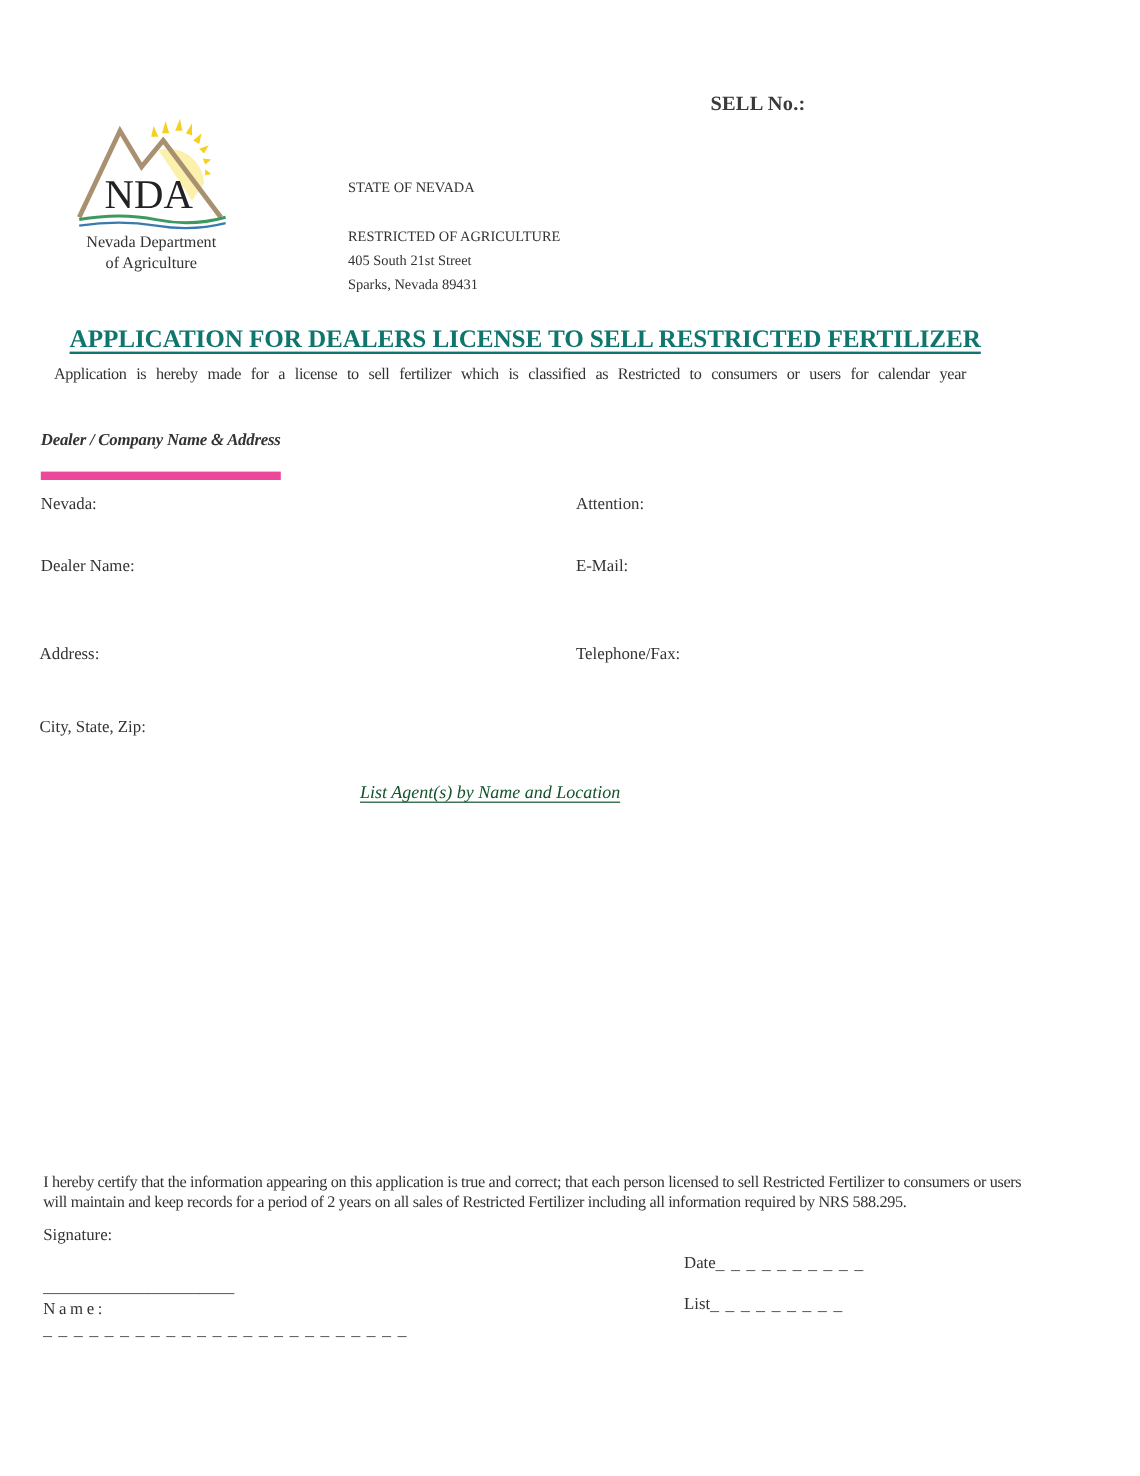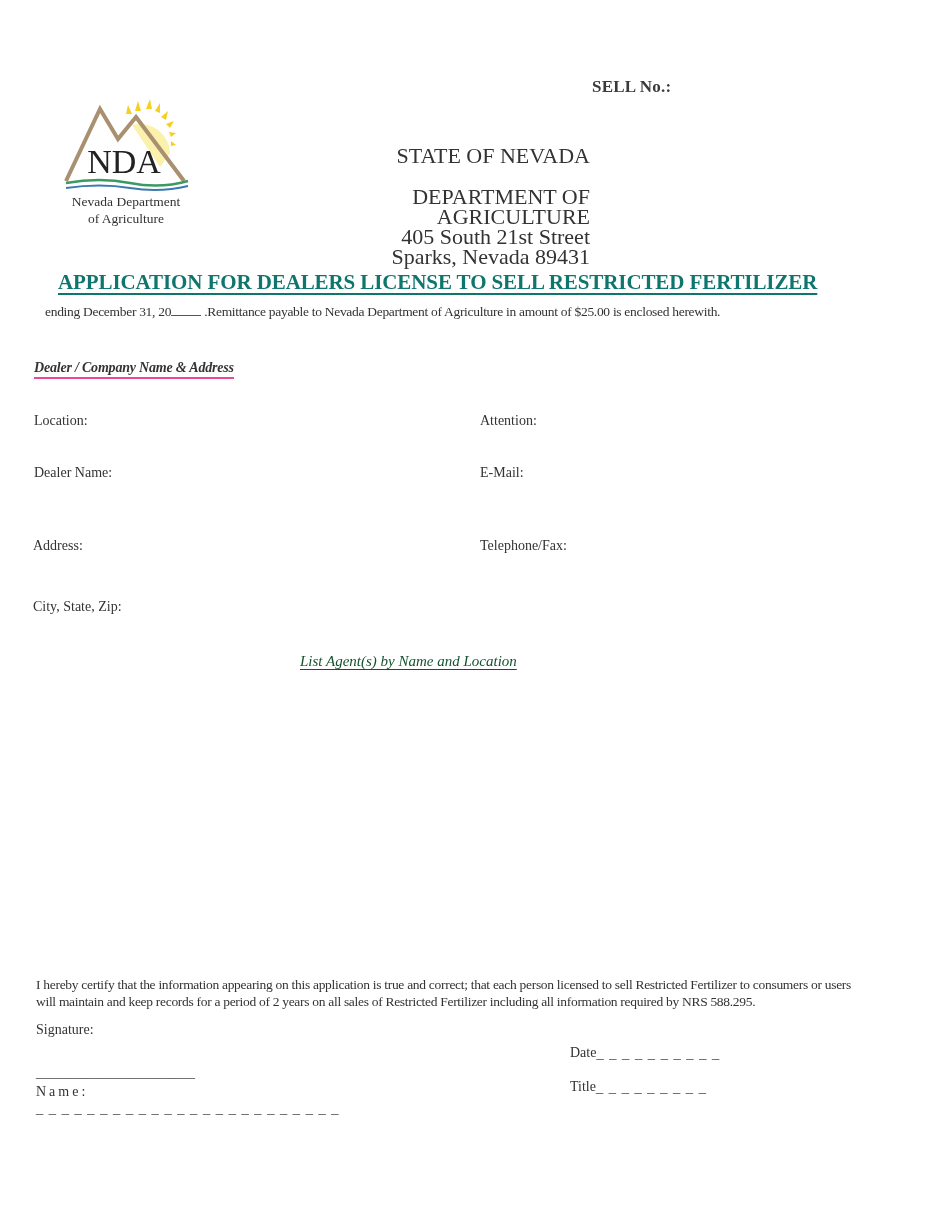--- a/index.html
+++ b/index.html
@@ -1,28 +1,28 @@
 <!DOCTYPE html>
 <html><head>
   <meta charset="utf-8">
   <style>
     html, body { margin: 0; padding: 0; background: #ffffff; }
     body { width: 950px; height: 1230px; position: relative; overflow: hidden;
            font-family: "Liberation Serif", "DejaVu Serif", serif; color: #333333; }
     .abs { position: absolute; }
     .rfdl { left: 592px; top: 77px; font-size: 17px; font-weight: bold; color: #3a3a3a; letter-spacing: 0.2px; }
     .logo { left: 60px; top: 95px; width: 136px; height: 138px; }
-    .header-block { left: 290px; top: 146px; width: 300px; text-align: right; font-size: 22px; color: #333; line-height: 20px; }
+    .header-block { left: 290px; top: 146px; width: 300px; text-align: left; font-size: 12px; color: #333; line-height: 20px; }
     .header-block .state { margin-bottom: 21px; }
     .title { left: 58px; top: 270px; width: 770px; font-size: 21px; font-weight: bold; color: #0f766e;
              text-decoration: underline; text-underline-offset: 4px; white-space: nowrap; letter-spacing: -0.1px; }
     .intro { left: 45px; top: 303px; width: 760px; font-size: 13.5px; line-height: 18px; color: #333; letter-spacing: -0.3px; }
     .intro .blank { display: inline-block; width: 30px; border-bottom: 1px solid #555; height: 10px; }
     .section-head { left: 34px; top: 360px; font-size: 14px; font-weight: bold; font-style: italic; color: #333;
-                    border-bottom: 2px solid #ec4899; padding-bottom: 1px; letter-spacing: -0.2px; }
+                    border-bottom: 7px solid #ec4899; padding-bottom: 17px; letter-spacing: -0.2px; }
     .field { font-size: 14px; color: #333; }
     .agents { left: 300px; top: 651px; width: 355px; text-align: left; font-size: 15px; font-style: italic; color: #14532d; line-height: 20px; }
     .agents span { text-decoration: underline; text-underline-offset: 3px; }
     .agent-area { left: 34px; top: 700px; width: 880px; height: 250px; }
     .certify { left: 36px; top: 976px; width: 815px; font-size: 13.5px; line-height: 17px; text-align: justify; color: #333; letter-spacing: -0.3px; }
     .sig { font-size: 14px; color: #333; }
     .dash { font-size: 13px; color: #555; letter-spacing: 1px; font-family: "Liberation Sans", sans-serif; }
     .namelabel { letter-spacing: 3px; }
   </style>
 </head>
@@ -50,36 +50,34 @@
 
     <path d="M6,88 Q40,82 70,88 T128,86" fill="none" stroke="#3a9a60" stroke-width="2.5"></path>
     <path d="M6,93 Q40,88 70,93 T128,91" fill="none" stroke="#3a7ab0" stroke-width="2"></path>
     <text x="66" y="111" text-anchor="middle" font-family="Liberation Serif, serif" font-size="13.5" fill="#333">Nevada Department</text>
     <text x="66" y="128" text-anchor="middle" font-family="Liberation Serif, serif" font-size="13.5" fill="#333">of Agriculture</text>
   </svg>
 </div>
 
 <div class="abs header-block">
   <div class="state">STATE OF NEVADA</div>
-  <div>DEPARTMENT OF AGRICULTURE</div>
+  <div>RESTRICTED OF AGRICULTURE</div>
   <div>405 South 21st  Street</div>
   <div>Sparks, Nevada 89431</div>
 </div>
 
 <div class="abs title">APPLICATION FOR DEALERS LICENSE TO SELL RESTRICTED FERTILIZER</div>
 
 <div class="abs intro">
-  <div>
-    <span>ending December 31, 20</span><span class="blank"></span><span> .Remittance payable to Nevada Department of Agriculture in amount of $25.00 is enclosed herewith.</span>
-  </div>
+  <div style="text-align:justify; text-align-last: justify;">Application is hereby made for a license to sell fertilizer which is classified as Restricted to consumers or users for calendar year</div>
 </div>
 
 <div class="abs section-head">Dealer / Company Name &amp; Address</div>
 
-<div class="abs field" style="left:34px; top:413px;">Location:</div>
+<div class="abs field" style="left:34px; top:413px;">Nevada:</div>
 <div class="abs field" style="left:480px; top:413px;">Attention:</div>
 <div class="abs field" style="left:34px; top:465px;">Dealer Name:</div>
 <div class="abs field" style="left:480px; top:465px;">E-Mail:</div>
 <div class="abs field" style="left:33px; top:538px;">Address:</div>
 <div class="abs field" style="left:480px; top:538px;">Telephone/Fax:</div>
 <div class="abs field" style="left:33px; top:599px;">City, State, Zip:</div>
 
 <div class="abs agents">
   <div><span>List Agent(s) by Name and Location</span></div>
 </div>
@@ -89,14 +87,14 @@
 
 <div class="abs sig" style="left:36px; top:1022px;">Signature:</div>
 <div class="abs dash" style="left:36px; top:1064px; letter-spacing:0;">______________________</div>
 <div class="abs sig namelabel" style="left:36px; top:1084px;">Name:</div>
 <div class="abs dash" style="left:36px; top:1100px;">_ _ _ _ _ _ _ _ _ _ _ _ _ _ _ _ _ _ _ _ _ _ _ _</div>
 
 <div class="abs sig" style="left:570px; top:1045px;">
   <span>Date</span><span class="dash">_ _ _ _ _ _ _ _ _ _</span>
 </div>
 <div class="abs sig" style="left:570px; top:1079px;">
-  <span>Title</span><span class="dash">_ _ _ _ _ _ _ _ _</span>
+  <span>List</span><span class="dash">_ _ _ _ _ _ _ _ _</span>
 </div>
 
 </body></html>

